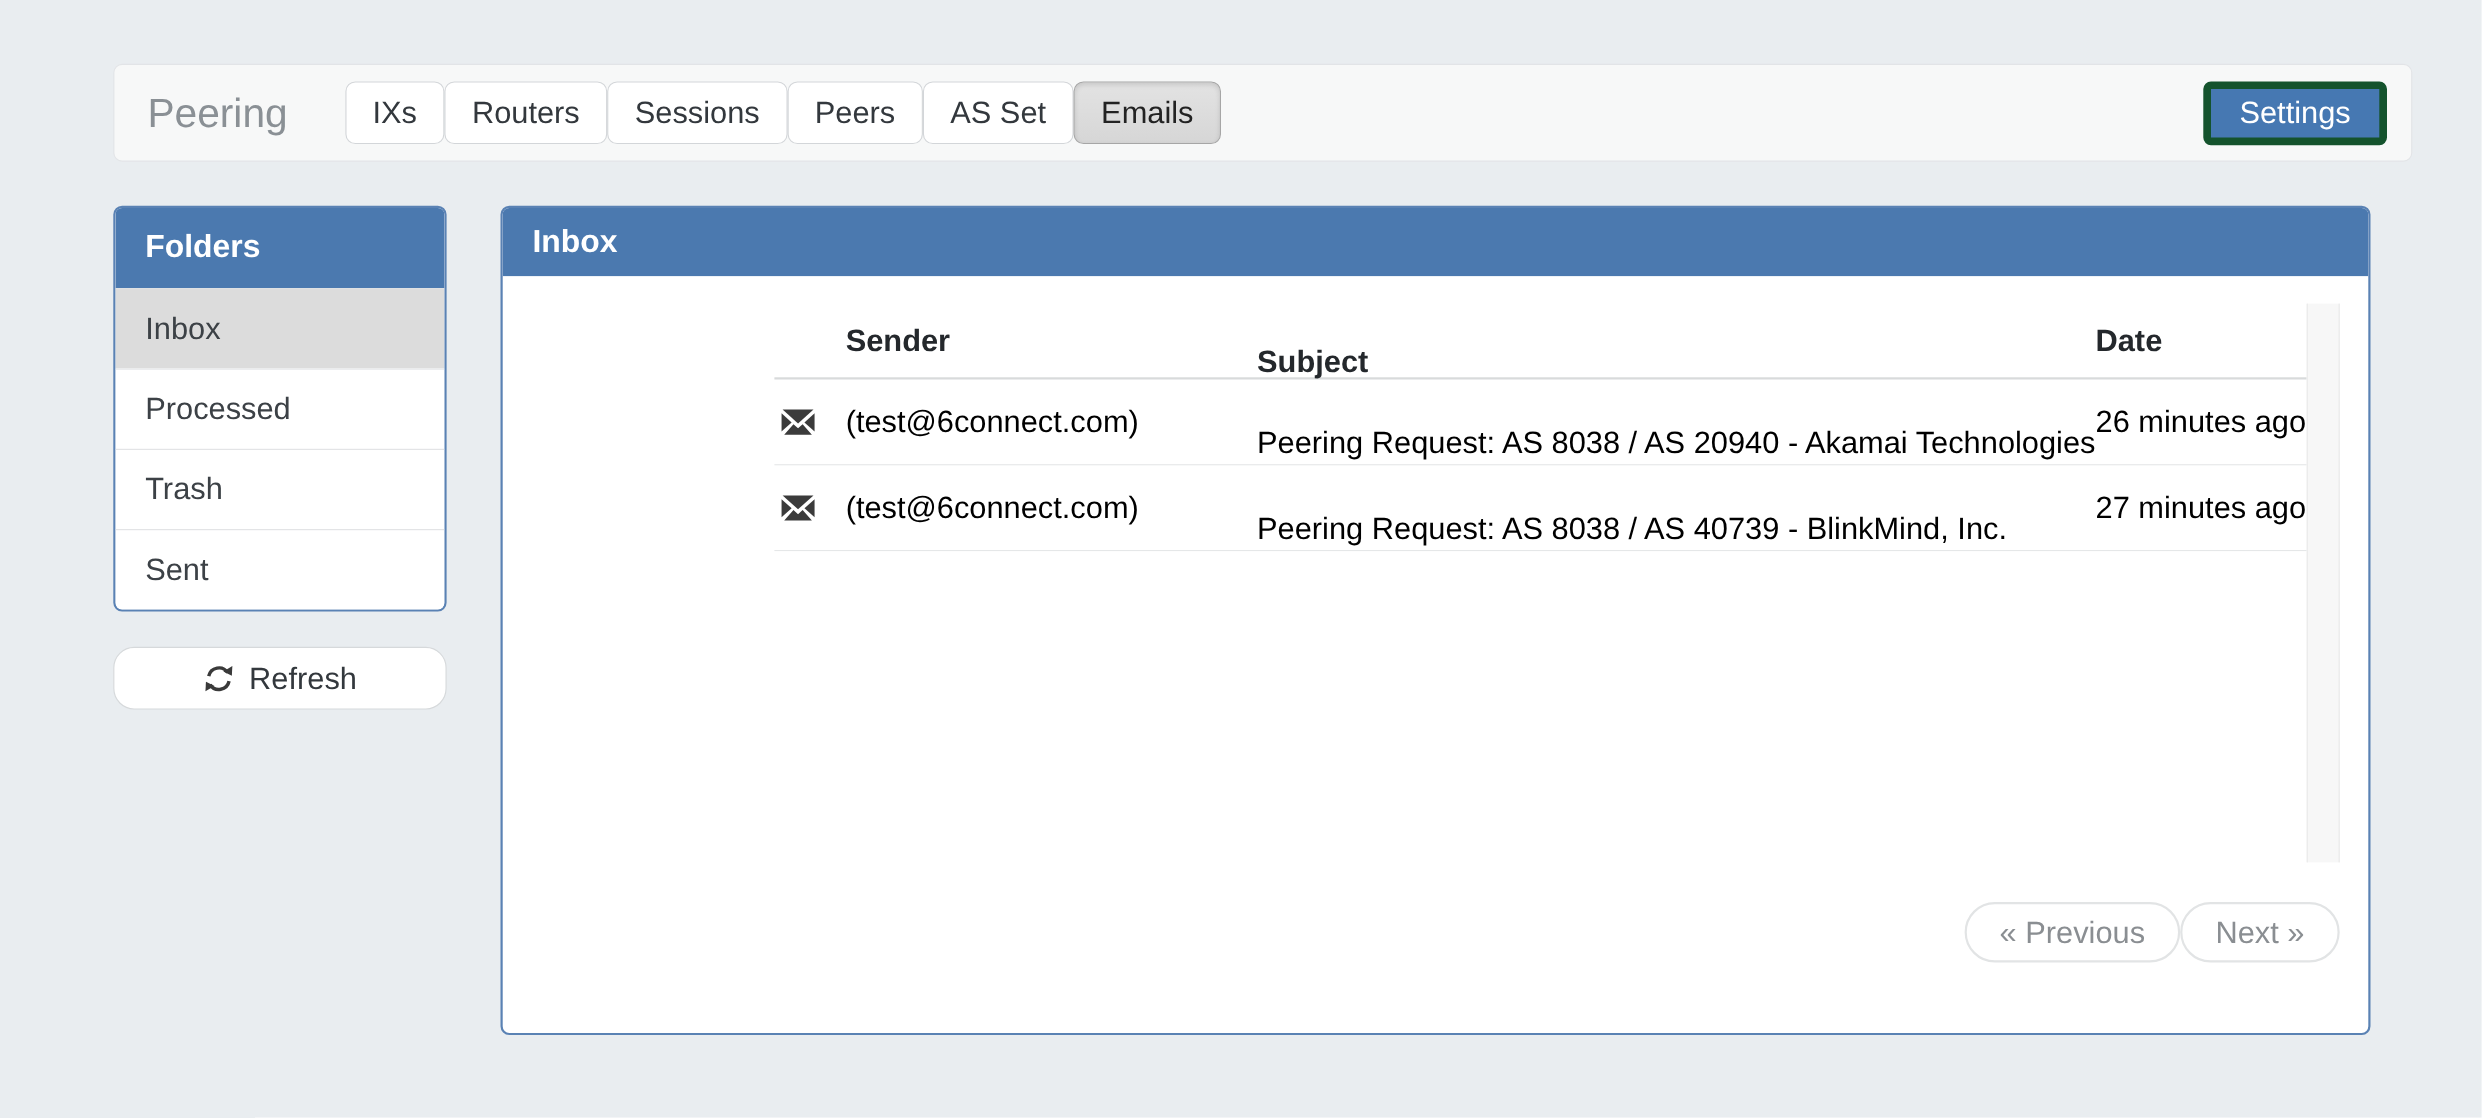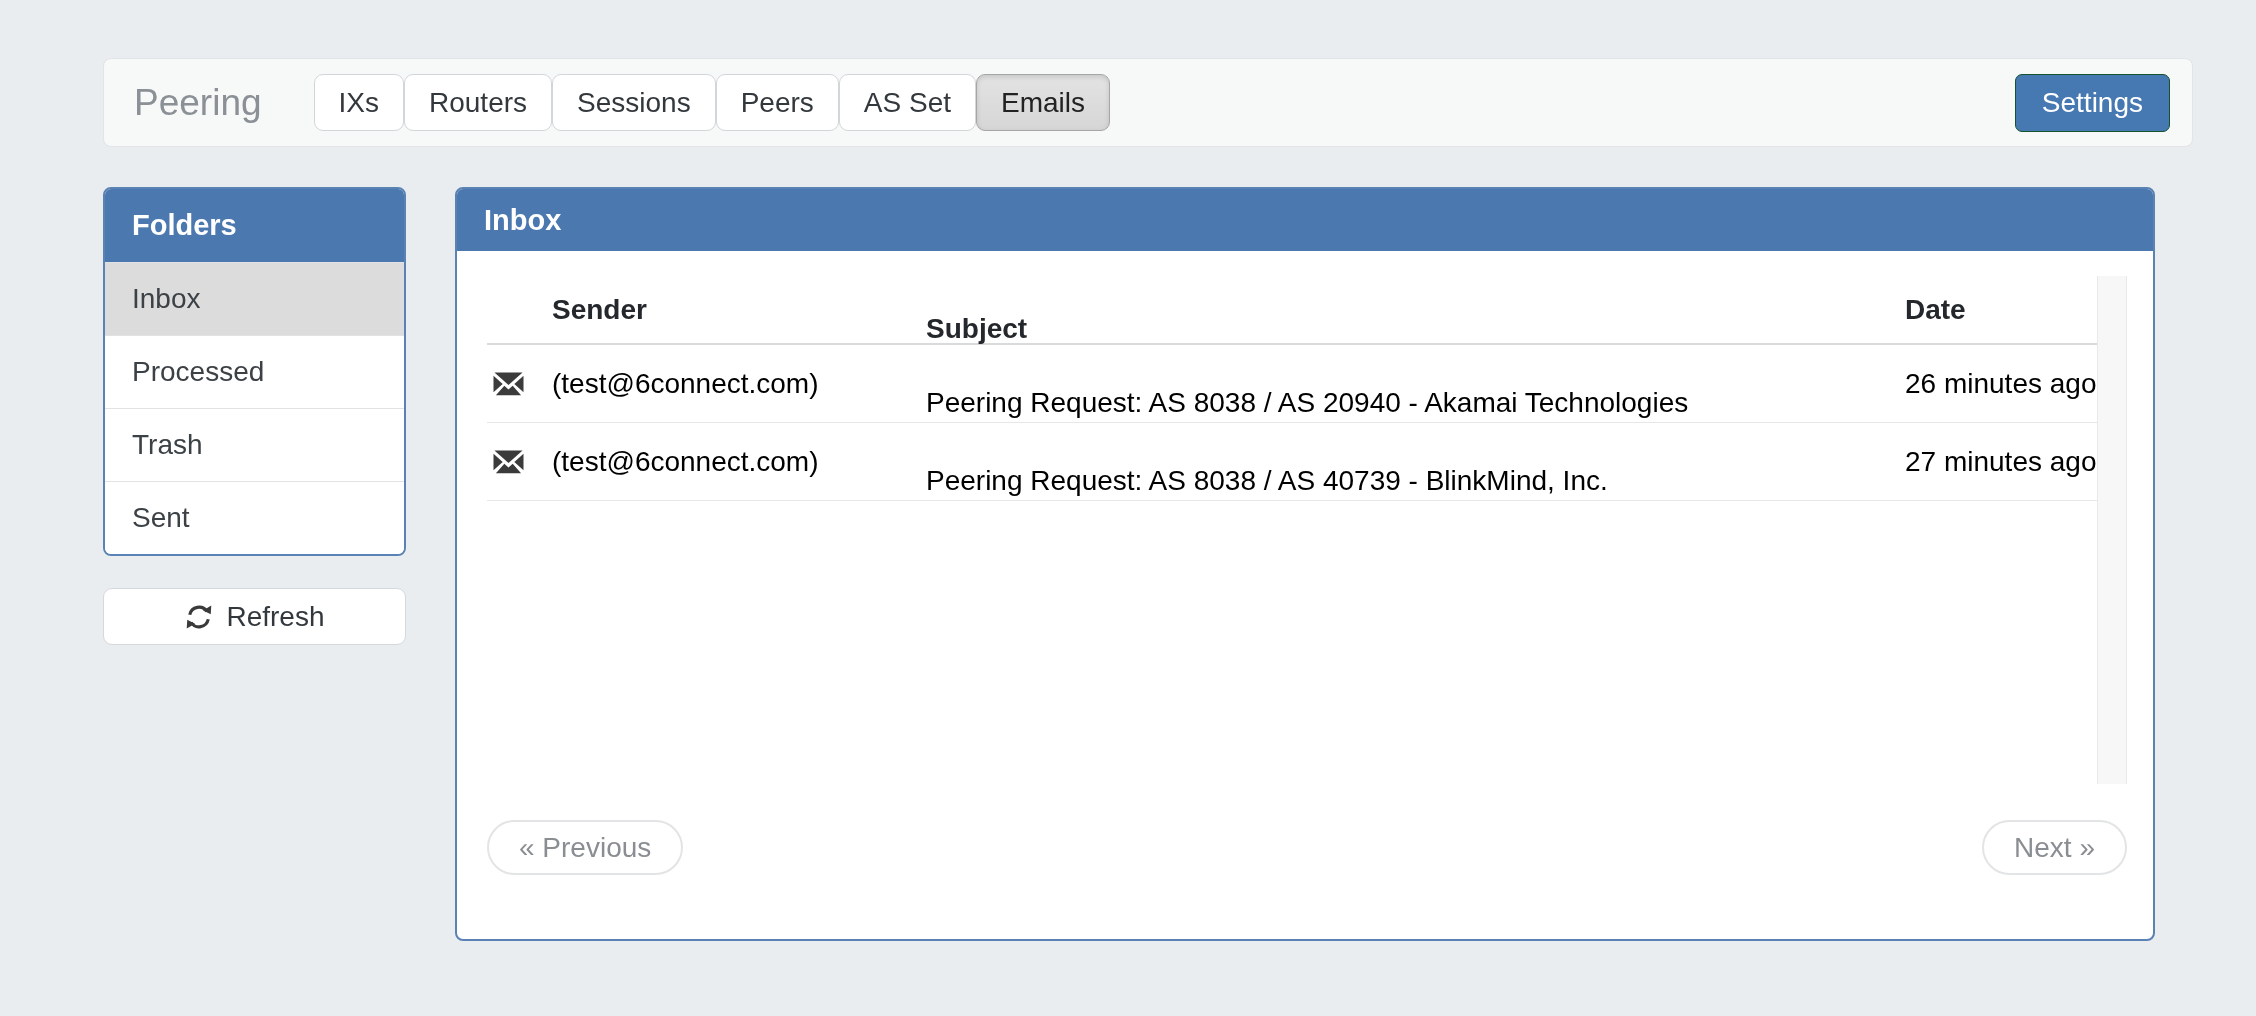--- a/index.html
+++ b/index.html
@@ -26,54 +26,54 @@
     display:flex; align-items:center; cursor:pointer; white-space:nowrap;
   }
   .tab.active {
     background:linear-gradient(#e3e3e3,#d6d6d6);
     border-color:#a6a6a6;
     box-shadow:inset 0 2px 5px rgba(0,0,0,0.13);
     color:#222;
   }
   .settings-btn {
     margin-left:auto; height:58px; padding:0 26px; font-size:28px;
-    color:#ffffff; background:#4678b2; border:1px solid #14532d;
+    color:#ffffff; background:#4678b2; border:7px solid #14532d;
     border-radius:7px; display:flex; align-items:center; cursor:pointer;
   }
 
   
   .sidebar { position:absolute; left:103px; top:187px; width:303px; }
   .panel-border { border:2px solid #5a82b4; border-radius:8px; background:#fff; overflow:hidden; }
   .panel-header {
     background:#4b79af; color:#ffffff; font-weight:bold; font-size:29px;
     height:73px; display:flex; align-items:center; padding-left:27px;
   }
   .folder-item {
     height:73px; display:flex; align-items:center; padding-left:27px;
     font-size:28px; color:#3c4146; background:#ffffff;
     border-top:1px solid #e0e2e4; cursor:pointer;
   }
   .folder-item:first-of-type { border-top:none; }
   .folder-item.selected { background:#dcdcdc; }
 
   .refresh-btn {
     margin-top:32px; width:303px; height:57px; background:#ffffff;
-    border:1px solid #d6d9db; border-radius:9px;
+    border:1px solid #d6d9db; border-radius:19px;
     display:flex; align-items:center; justify-content:center; gap:12px;
     font-size:28px; color:#33383d; cursor:pointer;
   }
   .refresh-btn svg { display:block; }
 
   
   .main-panel {
     position:absolute; left:455px; top:187px; width:1700px; height:754px;
     border:2px solid #5a82b4; border-radius:8px; background:#ffffff;
     display:flex; flex-direction:column; overflow:hidden;
   }
-  .main-body { flex:1; padding:25px 26px 0 30px; display:flex; flex-direction:column; }
+  .main-body { flex:1; padding:25px 26px 0 30px; display:flex; flex-direction:column;align-items:flex-end; }
   .scroll-region { height:508px; display:flex; }
   .mail-table { flex:1; }
   .thead-row, .mail-row { display:flex; align-items:center; }
   .thead-row { height:69px; border-bottom:2px solid #d8dadb; font-weight:bold; font-size:28px; color:#24282c; }
   .mail-row { height:78px; border-bottom:1px solid #e5e7e8; font-size:28px; color:#000000; cursor:pointer; }
   .col-icon { width:65px; padding-left:6px; display:flex; align-items:center; }
   .col-sender { width:374px; }
   .col-subject { flex:1;margin-top:39px; }
   .col-date { width:192px; }
   .scrollbar-track {

